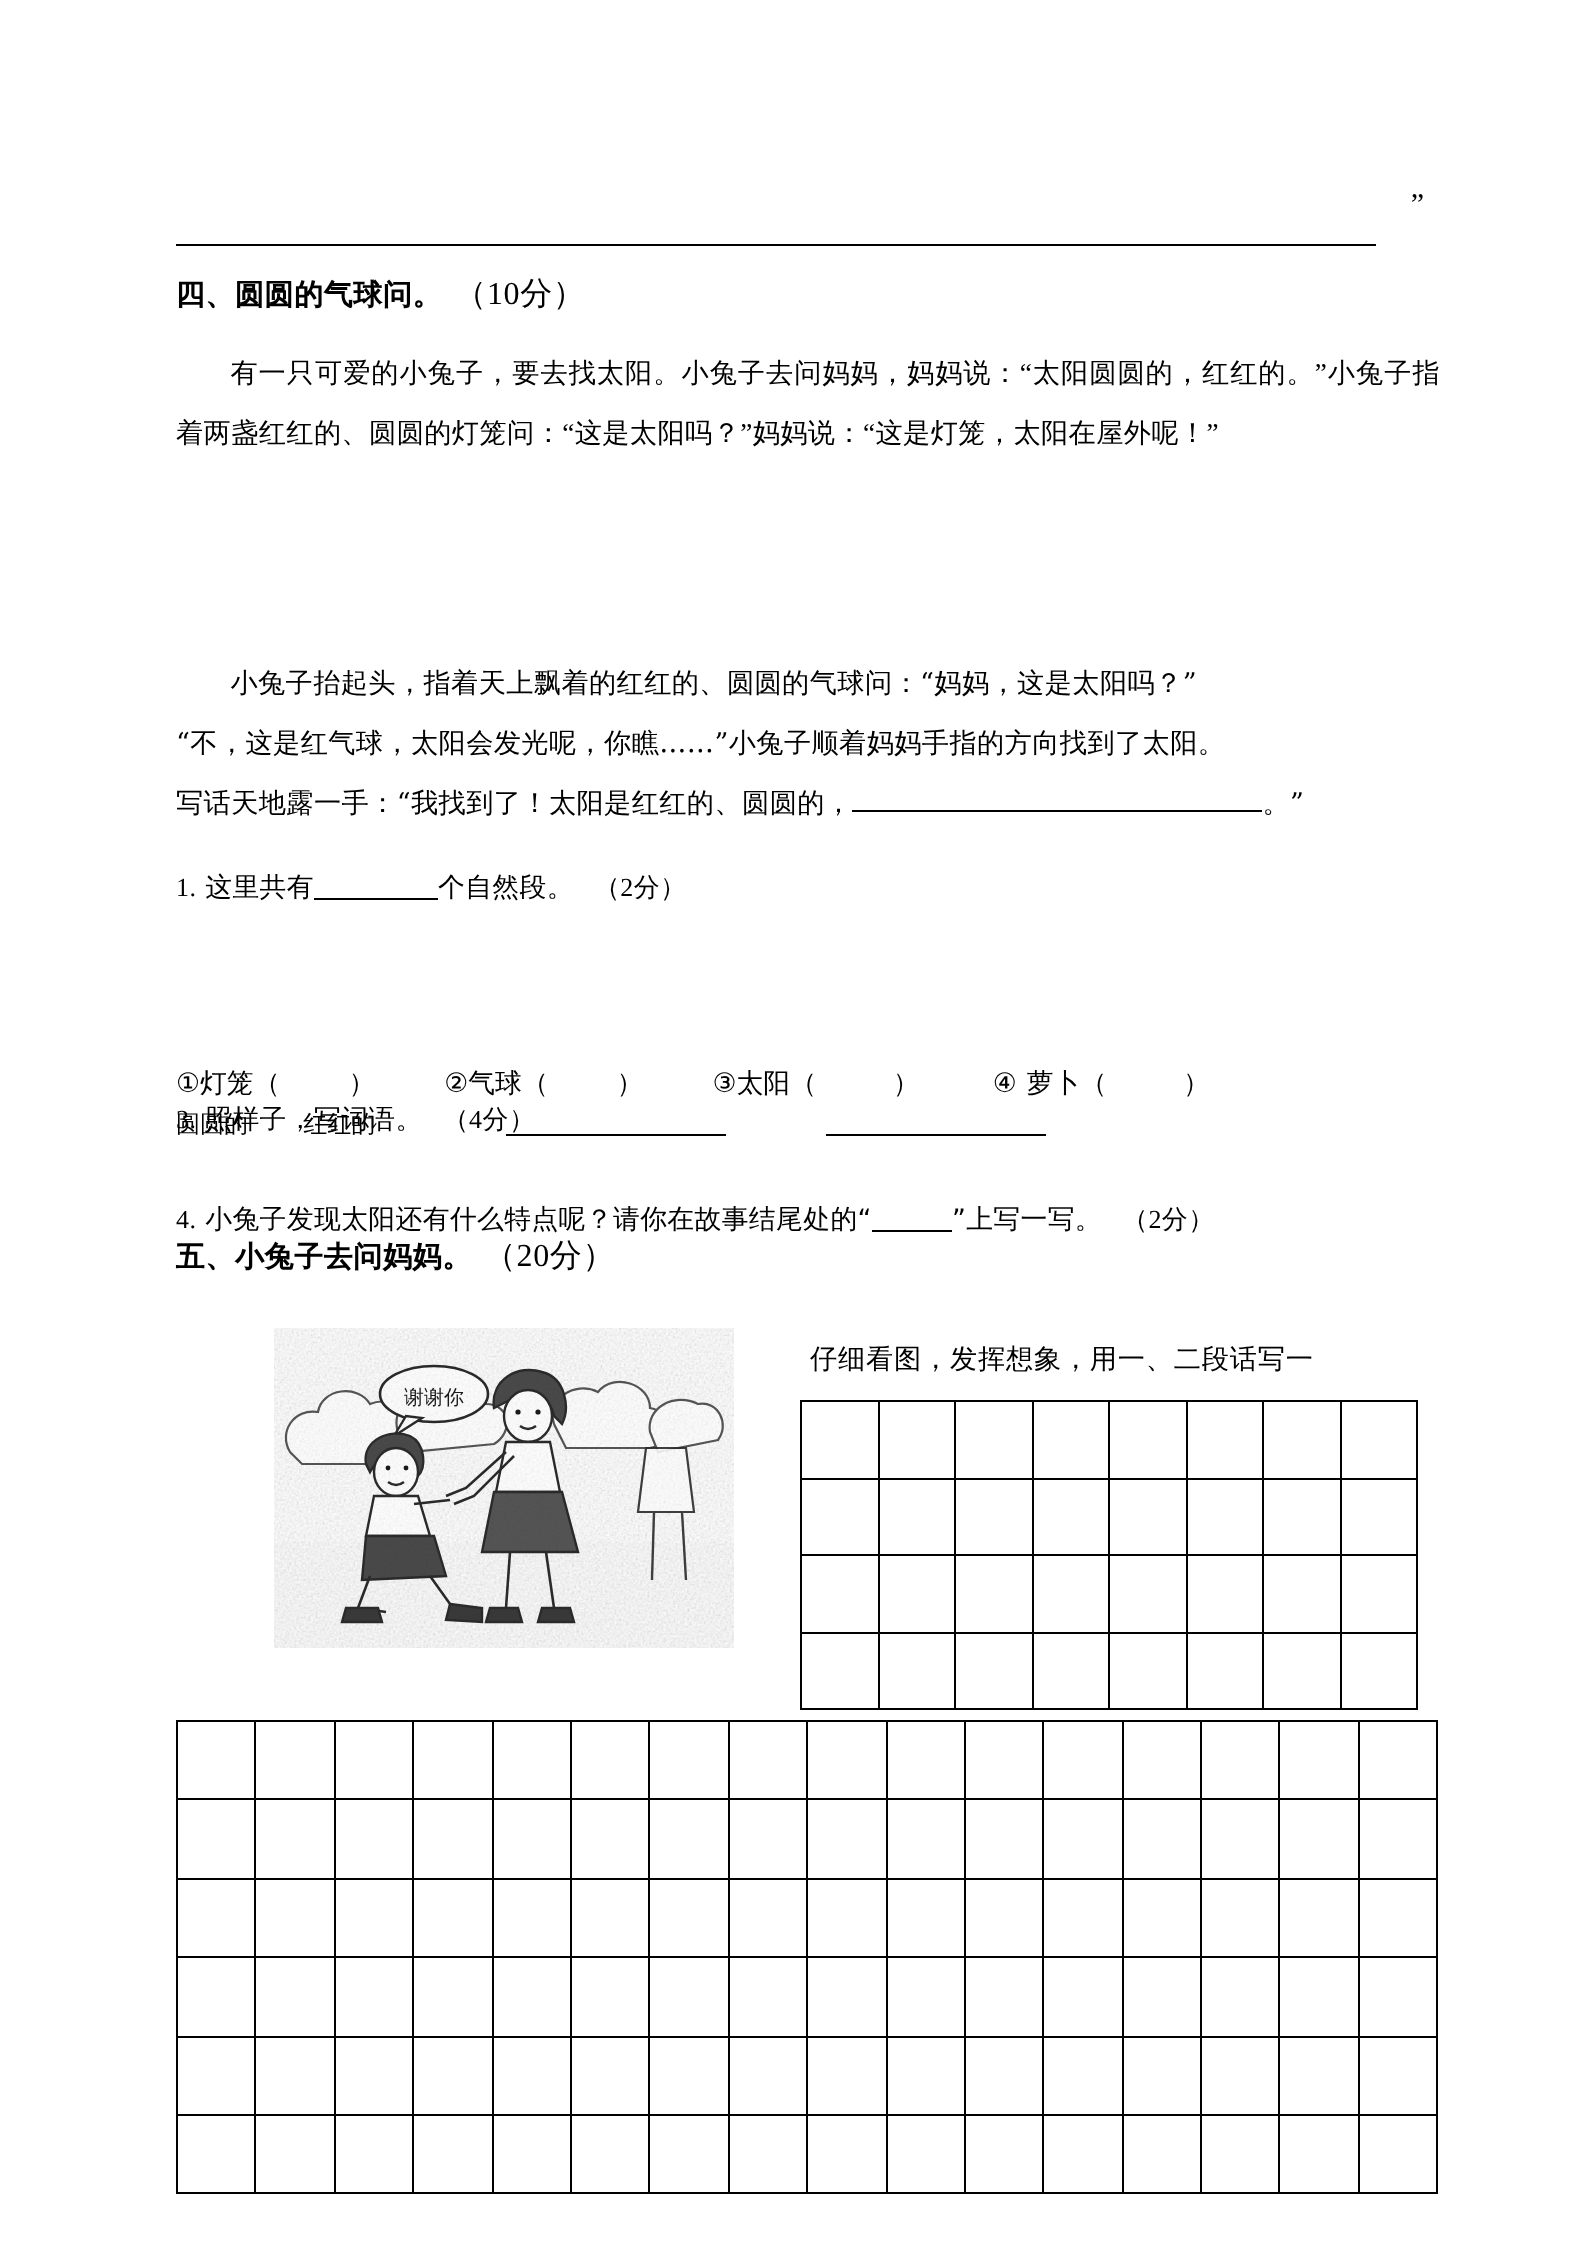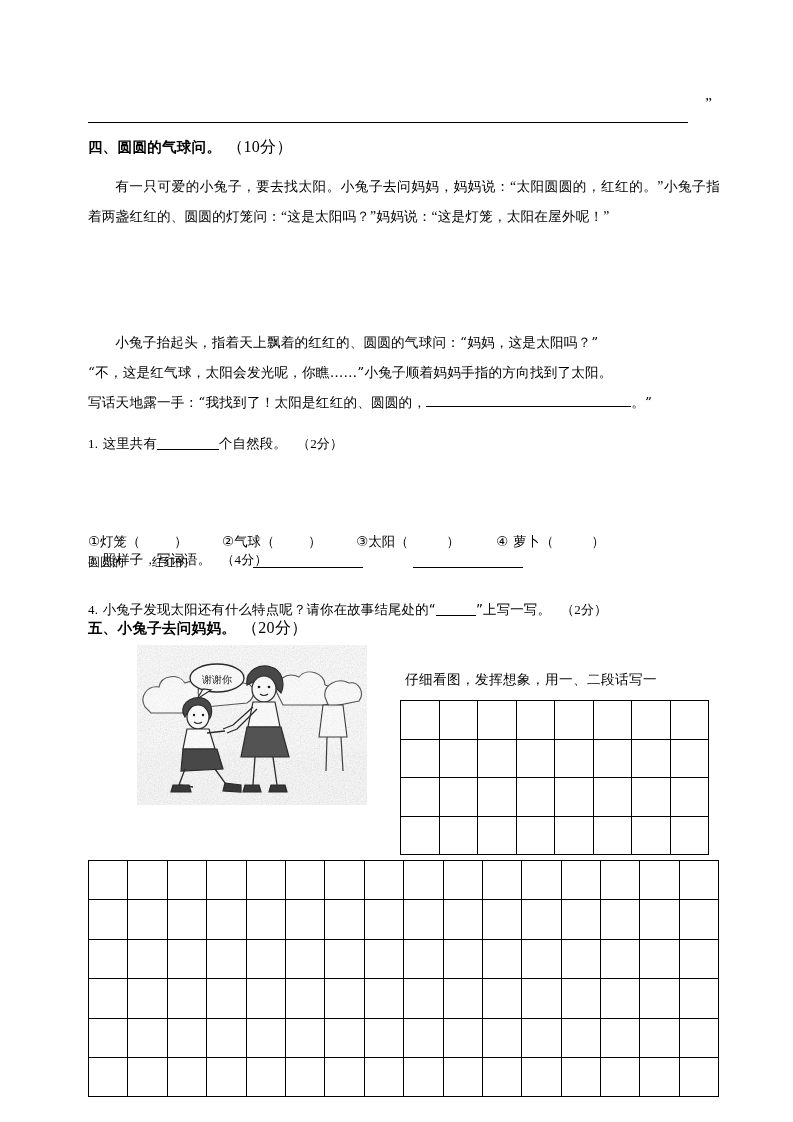--- a/index.html
+++ b/index.html
@@ -132,21 +132,21 @@
     font-family: "DejaVu Sans", "Liberation Sans", sans-serif;
     font-size: 12px;
     white-space: nowrap;
   }
   .sample-row .w { display: inline-block; }
 
   
   .picture-box {
     position: absolute;
     left: 137px;
-    top: 645px;
+    top: 664px;
     width: 230px;
     height: 160px;
     overflow: hidden;
     background: #b91c1c;
   }
   .picture-box svg { display: block; }
 
   
   .write-prompt {
     position: absolute;

